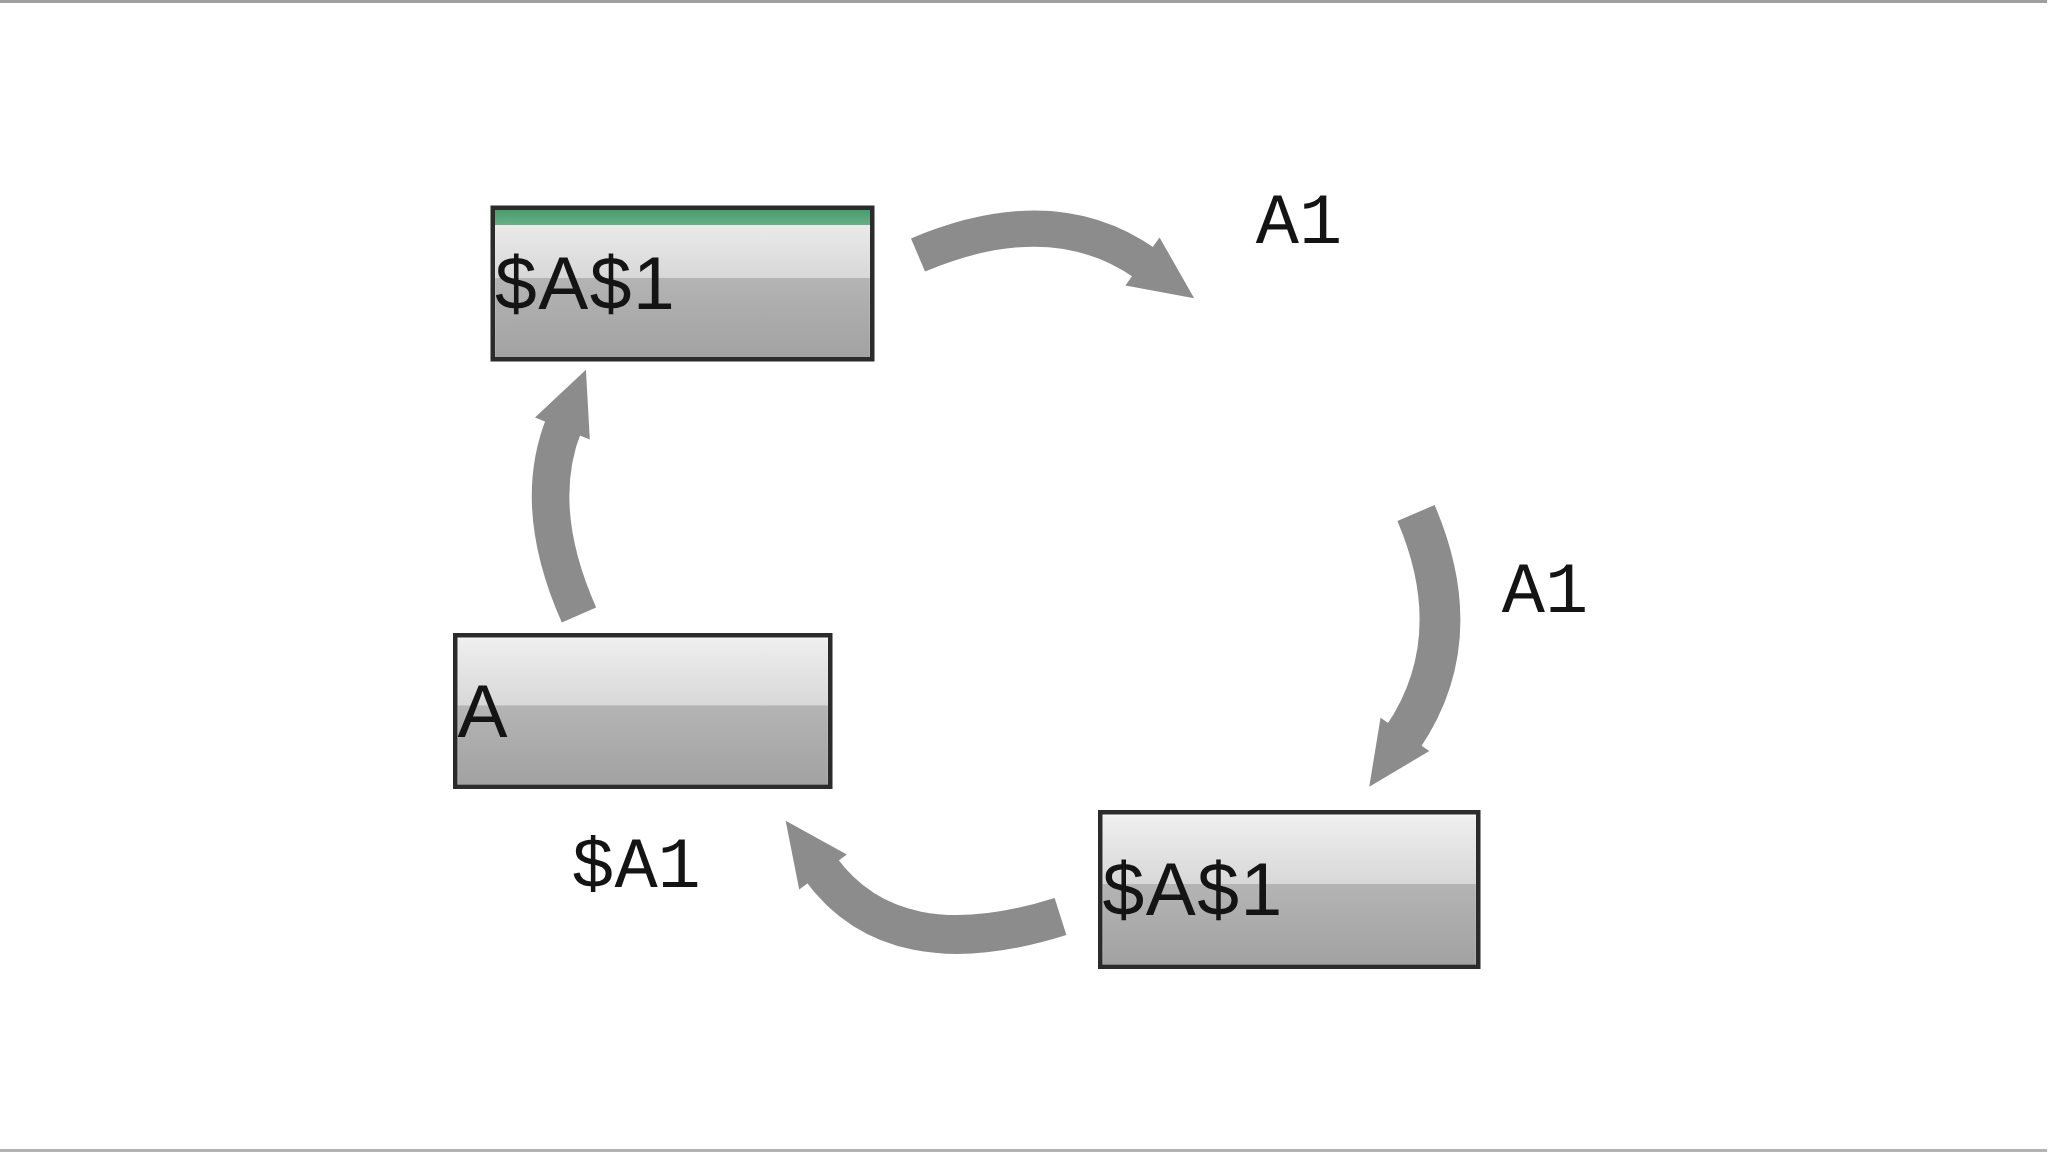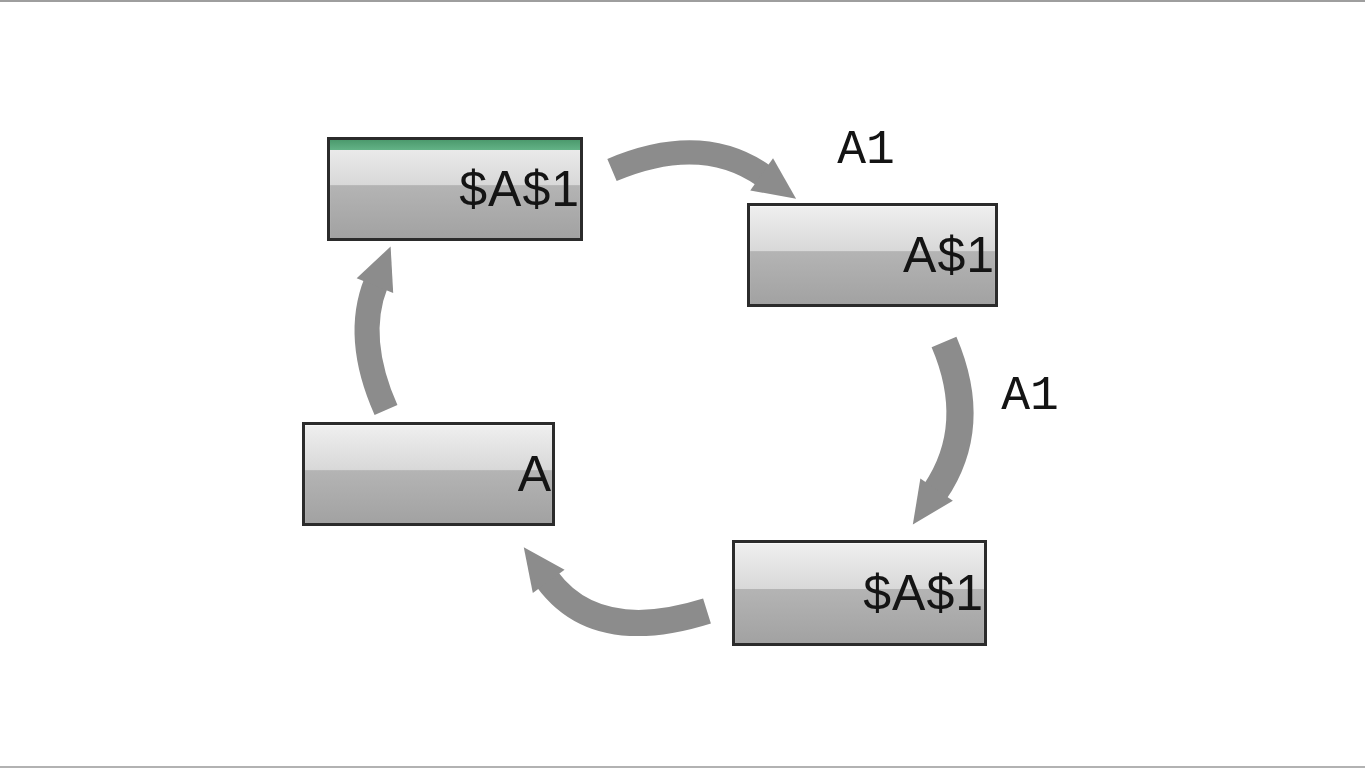--- a/index.html
+++ b/index.html
@@ -28,21 +28,21 @@
     position: absolute;
     box-sizing: border-box;
     border: 3px solid #2b2b2b;
     background: linear-gradient(180deg,
       #efefef 0%,
       #d8d8d8 46%,
       #b4b4b4 46.5%,
       #a2a2a2 100%);
     display: flex;
     align-items: center;
-    justify-content: flex-end;
+    justify-content: flex-start;
     box-shadow: inset 0 1px 1px rgba(255,255,255,0.6);
   }
   .ref-box .box-label {
     font-size: 50px;
     color: #141414;
     letter-spacing: 1px;
     line-height: 1;
   }
   .accent-strip {
     position: absolute;
@@ -101,28 +101,26 @@
     <path class="arrow-path" stroke-width="27" marker-end="url(#arrow-head)" d="M 944 342 Q 980 426 935 492"></path>
     <path class="arrow-path" stroke-width="26" marker-end="url(#arrow-head)" d="M 707 611 Q 596 646 547 579"></path>
     <path class="arrow-path" stroke-width="25" marker-end="url(#arrow-head)" d="M 386 410 Q 354 338 376 283"></path>
   </svg>
 
   <div class="ref-box" id="box-top-left">
     <div class="accent-strip"></div>
     <span class="box-label">$A$1</span>
   </div>
 
-  <div class="ref-box" id="box-right">
-    <span class="box-label">A$1</span>
-  </div>
 
   <div class="ref-box" id="box-bottom">
     <span class="box-label">$A$1</span>
   </div>
 
   <div class="ref-box" id="box-left">
     <span class="box-label">A</span>
   </div>
 
   <div class="cycle-label" id="label-top">A1</div>
   <div class="cycle-label" id="label-right">A1</div>
+  <div class="cycle-label" id="label-bottom">$A1</div>
 
 </div>
 
 </body></html>

